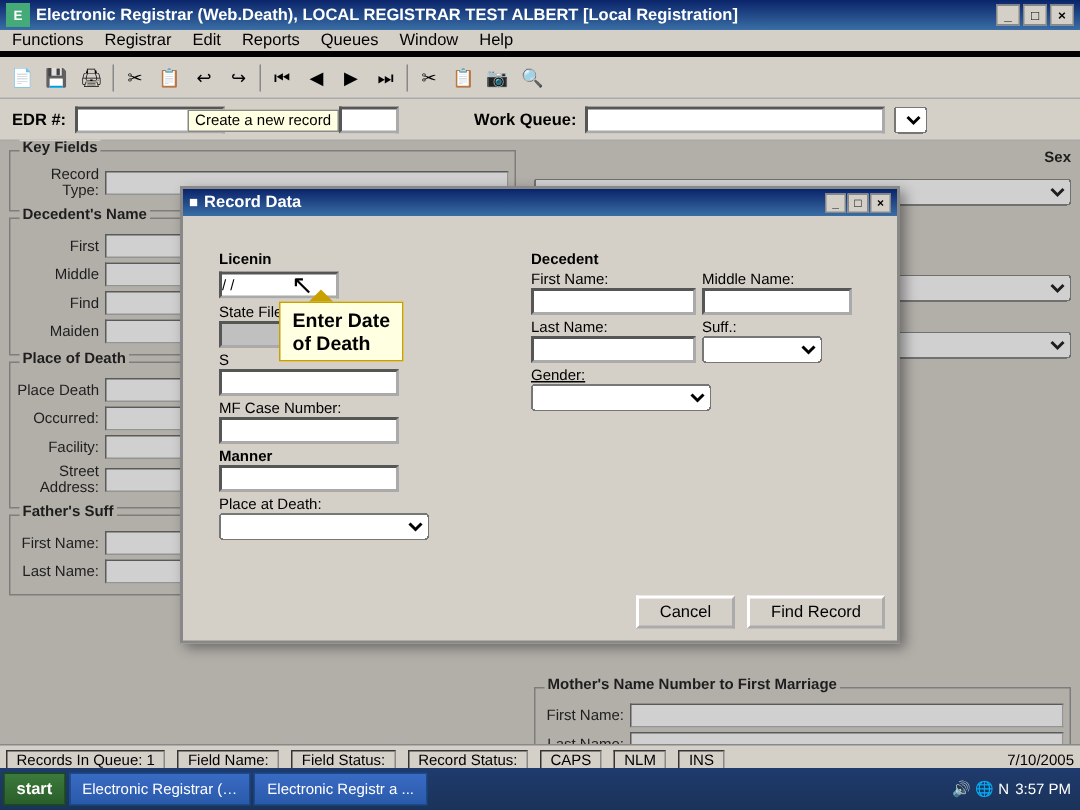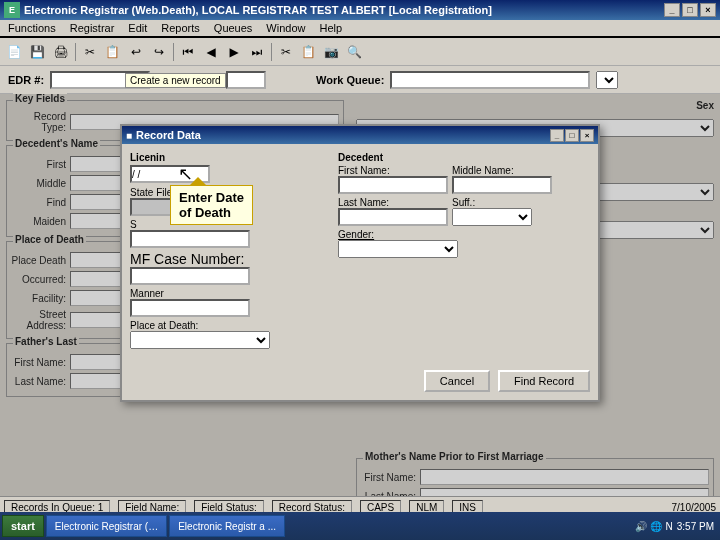--- a/index.html
+++ b/index.html
@@ -57,21 +57,21 @@
       color: #000;
     }
 
     
     .menu-bar {
       background: #d4d0c8;
       height: 18px;
       display: flex;
       align-items: center;
       padding: 0 2px;
-      border-bottom: 2px solid #000000;
+      border-bottom: 4px solid #000000;
       gap: 2px;
     }
     .menu-item {
       padding: 1px 6px;
       font-size: 11px;
       cursor: pointer;
     }
 
     
     .toolbar {
@@ -302,21 +302,21 @@
       background: #d4d0c8;
       border: 1px solid #888;
       display: flex;
       align-items: center;
       justify-content: center;
       font-size: 8px;
       cursor: pointer;
       color: #000;
     }
     .dialog-content {
-      padding: 8px;
+      padding: 24px;
     }
     .dialog-row {
       display: flex;
       gap: 8px;
       margin-bottom: 6px;
     }
     .dialog-buttons {
       display: flex;
       justify-content: flex-end;
       gap: 8px;
@@ -474,21 +474,21 @@
         <span class="form-label">Facility:</span>
         <input class="form-input" type="text" style="">
       </div>
       <div class="form-row">
         <span class="form-label">Street Address:</span>
         <input class="form-input" type="text" style="">
       </div>
     </div>
 
     <div class="section-box" style="padding-top:10px;">
-      <span class="section-title">Father's Last</span>
+      <span class="section-title">Father's Suff</span>
       <div class="form-row">
         <span class="form-label">First Name:</span>
         <input class="form-input" type="text" style="">
       </div>
       <div class="form-row">
         <span class="form-label">Last Name:</span>
         <input class="form-input" type="text" style="">
       </div>
     </div>
 
@@ -508,21 +508,21 @@
       <span style="font-size:10px;">in Country</span>
       <select style="height:18px;font-size:10px;"><option></option></select>
     </div>
     <div style="margin-top:4px;">
       <span style="font-size:10px;">City of Birth:</span>
       <select style="height:18px;font-size:10px;width:100%;"><option></option></select>
     </div>
 
     <div style="margin-top:auto;">
       <div class="section-box" style="padding-top:10px;margin-top:8px;">
-        <span class="section-title">Mother's Name Prior to First Marriage</span>
+        <span class="section-title">Mother's Name Number to First Marriage</span>
         <div class="form-row">
           <span class="form-label">First Name:</span>
           <input class="form-input" type="text" style="">
         </div>
         <div class="form-row">
           <span class="form-label">Last Name:</span>
           <input class="form-input" type="text" style="">
         </div>
       </div>
     </div>
@@ -564,25 +564,25 @@
             </div>
             <div style="margin-bottom:3px;">
               <div style="font-size:10px;">State File Number:</div>
               <input type="text" style="width: 120px; height: 18px; border: 2px inset rgb(170, 170, 170); background: rgb(192, 192, 192); font-size: 10px;">
             </div>
             <div style="margin-bottom:3px;">
               <div style="font-size:10px;">S</div>
               <input type="text" style="width: 120px; height: 18px; border: 2px inset rgb(170, 170, 170); background: white; font-size: 10px;">
             </div>
             <div style="margin-bottom:3px;">
-              <div style="font-size:14px;">MF Case Number:</div>
+              <div style="font-size:10px;">MF Case Number:</div>
               <input type="text" style="width: 120px; height: 18px; border: 2px inset rgb(170, 170, 170); background: white; font-size: 10px;">
             </div>
             <div style="margin-bottom:3px;">
-              <div style="font-size:10px;">Manner</div>
+              <div style="font-size:10px;font-weight:bold;">Manner</div>
               <input type="text" style="width: 120px; height: 18px; border: 2px inset rgb(170, 170, 170); background: white; font-size: 10px;">
             </div>
             <div style="margin-bottom:3px;">
               <div style="font-size:10px;">Place at Death:</div>
               <select style="width:140px;height:18px;font-size:10px;"><option></option></select>
             </div>
           </div>
 
           <div style="flex:1;">
             <div style="font-size:10px;font-weight:bold;margin-bottom:2px;">Decedent</div>

